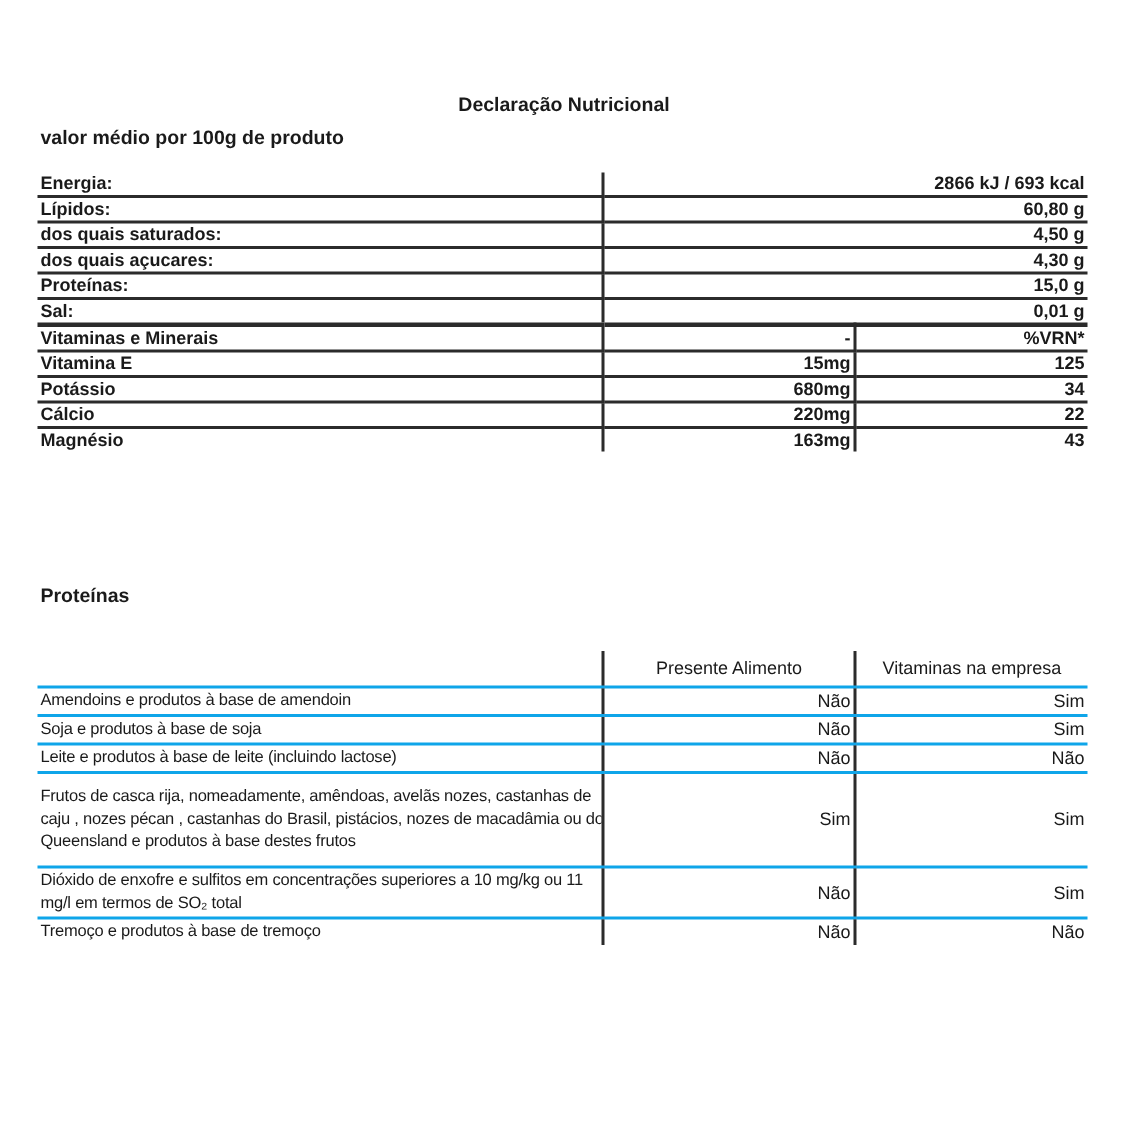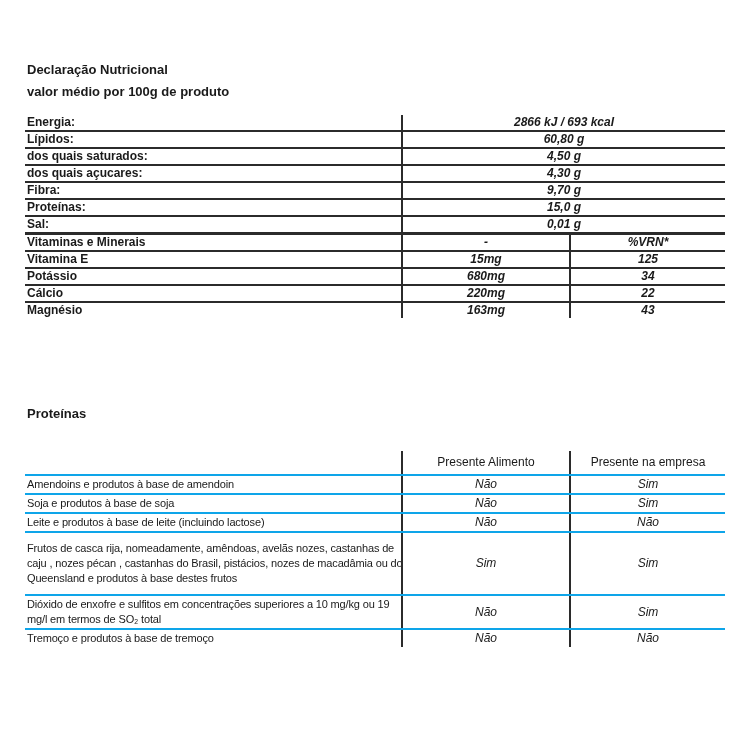--- a/index.html
+++ b/index.html
@@ -5,32 +5,32 @@
   html,body{margin:0;padding:0;}
   body{
     width:750px;height:750px;background:#ffffff;
     font-family:"Liberation Sans","DejaVu Sans",sans-serif;
     color:#1a1a1a;overflow:hidden;
   }
   .page{padding:62px 25px 0 25px;}
   .doc-title,.doc-subtitle{
     font-size:13px;font-weight:bold;margin:0 0 0 2px;line-height:16px;
   }
-  .doc-title{margin-bottom:6px;}
+  .doc-title{margin-bottom:6px;text-align:center;}
   table{border-collapse:collapse;width:700px;table-layout:fixed;}
   
   #nutrition{margin-top:15px;font-size:12px;font-weight:bold;}
   #nutrition td{
     border-bottom:2px solid #2b2b2b;
     padding:1px 2px;line-height:13px;height:13px;
   }
   #nutrition tr.thick td{border-bottom-width:3px;}
   #nutrition tr.last td{border-bottom:none;}
   td.lbl{border-right:2px solid #2b2b2b;text-align:left;overflow:hidden;margin-top:28px;}
-  td.val{text-align:center;font-style:italic;}
+  td.val{text-align:right;}
   td.mid{border-right:2px solid #2b2b2b;}
   
   .allerg-title{font-size:13px;font-weight:bold;margin:88px 0 0 2px;line-height:16px;}
   #allergens{margin-top:29px;font-size:12px;}
   #allergens td{
     border-bottom:2px solid #0ea5e9;
     padding:1px 2px;line-height:15px;vertical-align:middle;
   }
   #allergens thead td{padding:4px 2px;text-align:center;}
   #allergens tr.tall td{padding-top:8px;padding-bottom:8px;}
@@ -62,24 +62,20 @@
           <td class="lbl">Lípidos:</td>
           <td class="val" colspan="2">60,80 g</td>
         </tr>
         <tr>
           <td class="lbl">dos quais saturados:</td>
           <td class="val" colspan="2">4,50 g</td>
         </tr>
         <tr>
           <td class="lbl">dos quais açucares:</td>
           <td class="val" colspan="2">4,30 g</td>
-        </tr>
-        <tr>
-          <td class="lbl">Fibra:</td>
-          <td class="val" colspan="2">9,70 g</td>
         </tr>
         <tr>
           <td class="lbl">Proteínas:</td>
           <td class="val" colspan="2">15,0 g</td>
         </tr>
         <tr class="thick ">
           <td class="lbl">Sal:</td>
           <td class="val" colspan="2">0,01 g</td>
         </tr>
         <tr>
@@ -115,21 +111,21 @@
   <table id="allergens">
     <colgroup>
         <col style="width:377px">
         <col style="width:168px">
         <col style="width:155px">
       </colgroup>
     <thead>
       <tr>
         <td class="lbl"></td>
         <td class="mid">Presente Alimento</td>
-        <td>Presente na empresa</td>
+        <td>Vitaminas na empresa</td>
       </tr>
     </thead>
     <tbody id="allergens-body">
         <tr>
           <td class="lbl">
             <div class="line">Amendoins e produtos à base de amendoin</div>
           </td>
           <td class="val mid">Não</td>
           <td class="val">Sim</td>
         </tr>
@@ -151,21 +147,21 @@
           <td class="lbl">
             <div class="line">Frutos de casca rija, nomeadamente, amêndoas, avelãs  nozes, castanhas de</div>
             <div class="line">caju , nozes pécan , castanhas do Brasil, pistácios, nozes de macadâmia ou do</div>
             <div class="line">Queensland  e produtos à base destes frutos</div>
           </td>
           <td class="val mid">Sim</td>
           <td class="val">Sim</td>
         </tr>
         <tr>
           <td class="lbl">
-            <div class="line">Dióxido de enxofre e sulfitos em concentrações superiores a 10 mg/kg ou 19</div>
+            <div class="line">Dióxido de enxofre e sulfitos em concentrações superiores a 10 mg/kg ou 11</div>
             <div class="line">mg/l em termos de SO₂ total</div>
           </td>
           <td class="val mid">Não</td>
           <td class="val">Sim</td>
         </tr>
         <tr class="last">
           <td class="lbl">
             <div class="line">Tremoço e produtos à base de tremoço</div>
           </td>
           <td class="val mid">Não</td>

